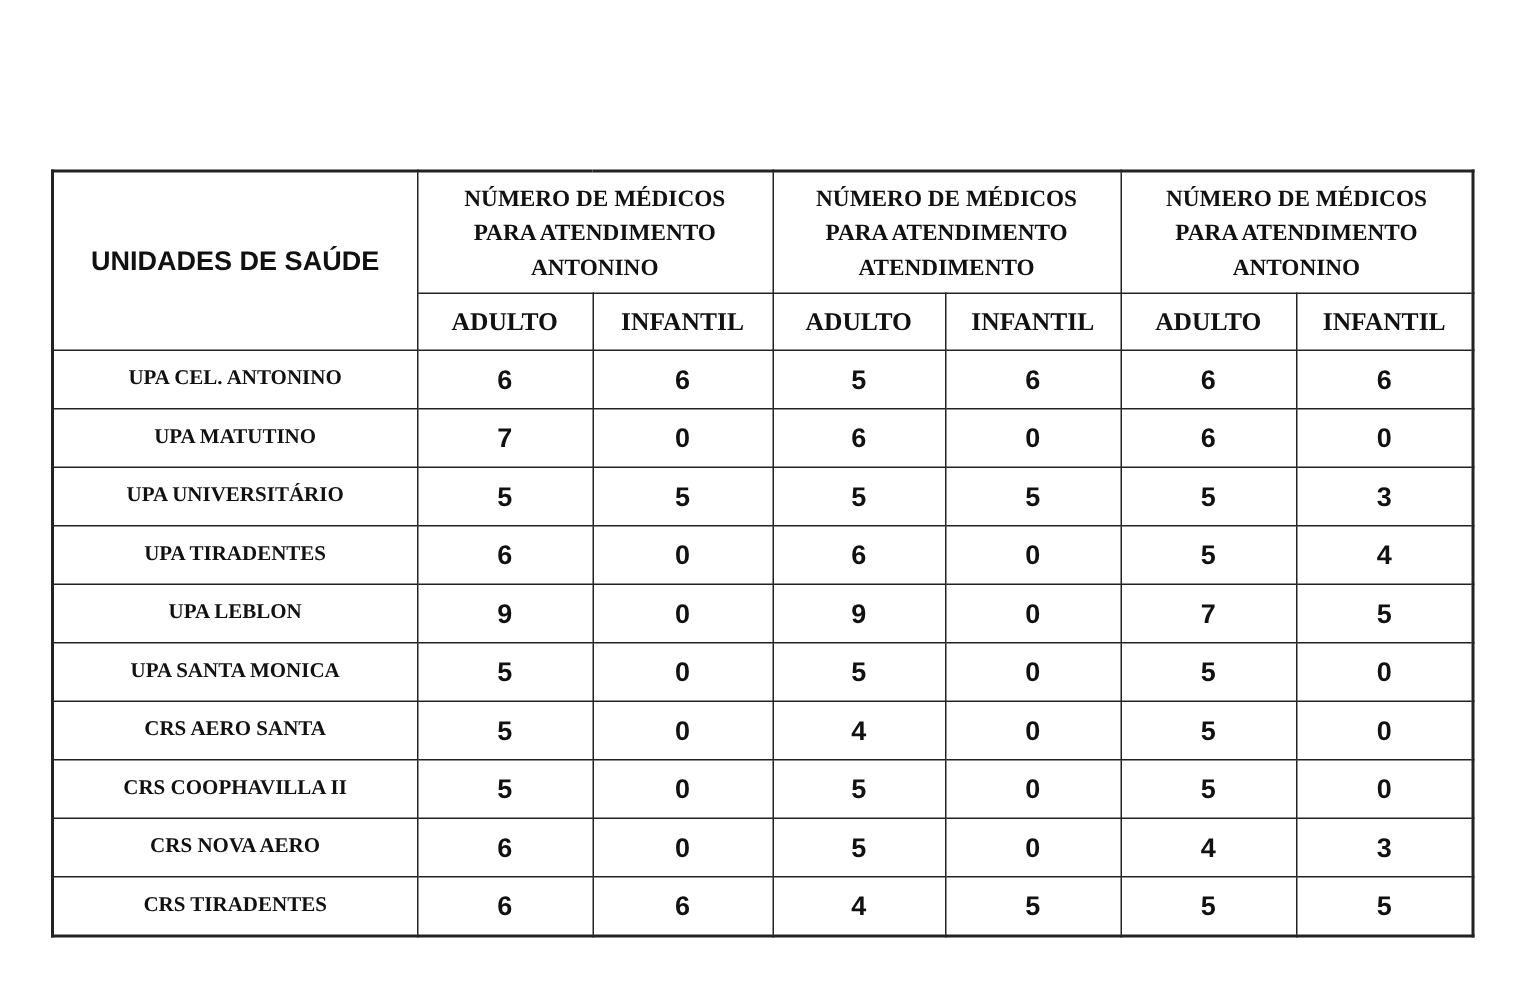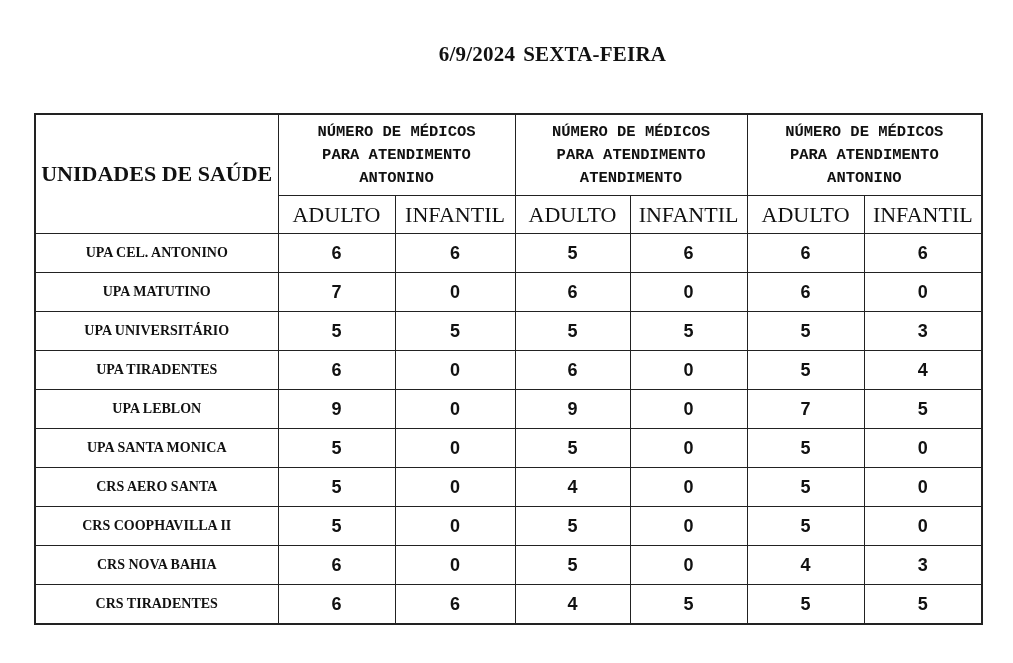--- a/index.html
+++ b/index.html
@@ -41,36 +41,36 @@
       border: 2px solid #222;
     }
     table.grid td, table.grid th {
       border: 1.5px solid #222;
       text-align: center;
       vertical-align: middle;
       padding: 0;
       color: #111;
     }
     .h-unit {
+      font-family: Liberation Sans, sans-serif;
+      font-weight: bold;
+      font-size: 18px;
+    }
+    .h-shift {
       font-family: Liberation Serif, serif;
-      font-weight: bold;
-      font-size: 22px;
-    }
-    .h-shift {
-      font-family: Liberation Mono, monospace;
       font-weight: bold;
       font-size: 15.5px;
       line-height: 23px;
       height: 80px;
     }
     .h-shift div { white-space: nowrap; }
     .h-sub {
       font-family: "Liberation Serif", serif;
-      font-weight: normal;
-      font-size: 22px;
+      font-weight: bold;
+      font-size: 17px;
       height: 37px;
       white-space: nowrap;
     }
     .c-name {
       font-family: "Liberation Serif", serif;
       font-weight: bold;
       font-size: 14px;
       height: 38px;
       white-space: nowrap;
       overflow: hidden;
@@ -80,23 +80,20 @@
       font-weight: bold;
       font-size: 18px;
       height: 38px;
     }
   </style>
 </head>
 <body>
 
 <div class="page">
 
-  <div class="title">
-    <span>6/9/2024</span><span>SEXTA-FEIRA</span>
-  </div>
 
   <table class="grid">
     <colgroup>
       <col style="width:243px">
       <col style="width:117px">
       <col style="width:120px">
       <col style="width:115px">
       <col style="width:117px">
       <col style="width:117px">
       <col style="width:118px">
@@ -196,21 +193,21 @@
       <tr>
         <td class="c-name">CRS COOPHAVILLA II</td>
         <td class="c-num">5</td>
         <td class="c-num">0</td>
         <td class="c-num">5</td>
         <td class="c-num">0</td>
         <td class="c-num">5</td>
         <td class="c-num">0</td>
       </tr>
       <tr>
-        <td class="c-name">CRS NOVA BAHIA</td>
+        <td class="c-name">CRS NOVA AERO</td>
         <td class="c-num">6</td>
         <td class="c-num">0</td>
         <td class="c-num">5</td>
         <td class="c-num">0</td>
         <td class="c-num">4</td>
         <td class="c-num">3</td>
       </tr>
       <tr>
         <td class="c-name">CRS TIRADENTES</td>
         <td class="c-num">6</td>

